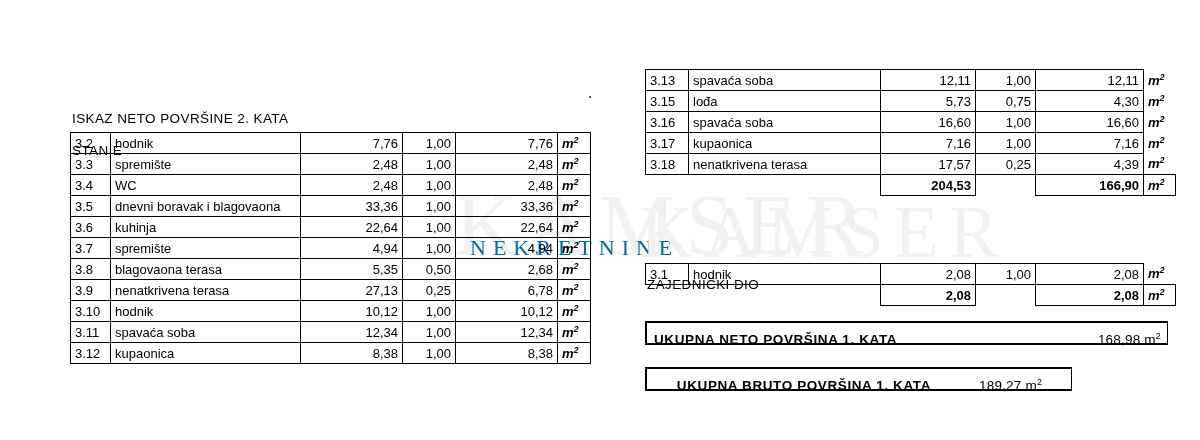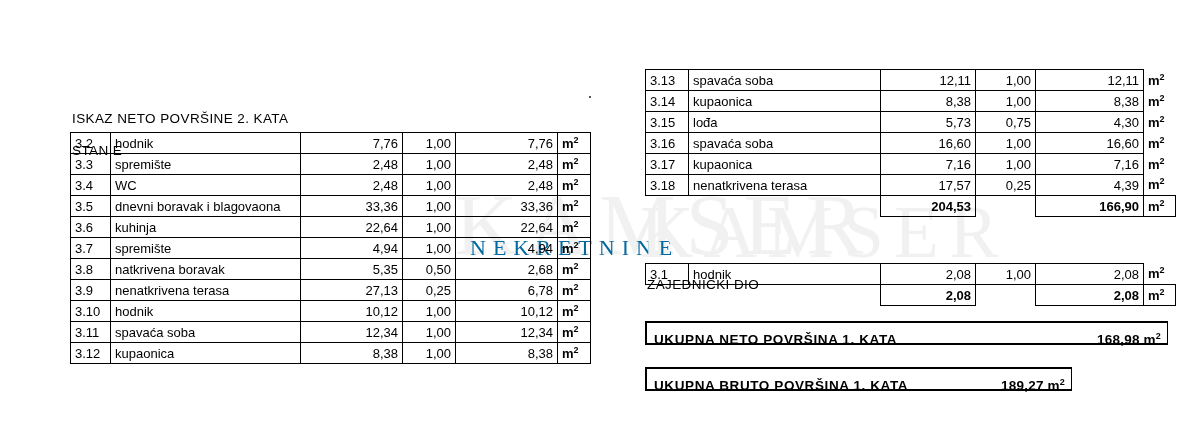--- a/index.html
+++ b/index.html
@@ -63,21 +63,21 @@
     vertical-align: middle;
     white-space: nowrap;
     overflow: hidden;
     background: transparent;
   }
   .c-idx   { text-align: left;  }
   .c-name  { text-align: left;  }
   .c-num   { text-align: right; }
   .c-fac   { text-align: right; }
   .c-res   { text-align: right; padding-right: 3px; }
-  .c-unit  { text-align: left;  font-weight: bold; padding-left: 2px; }
+  .c-unit  { text-align: left;  font-weight: bold; padding-left: 2px; font-style: italic; }
 
   
   .spacer {
     border: none !important;
     background: transparent;
   }
   .no-border { border: none !important; }
 
   .bold { font-weight: bold; }
 
@@ -99,21 +99,21 @@
     align-items: center;
     justify-content: space-between;
     font-size: 13.5px;
     font-weight: bold;
     letter-spacing: 0.6px;
     padding: 12px 6px 0 7px;
     z-index: 2;
     background: transparent;
   }
   .sumbar .sb-value {
-    font-weight: bold;
+    font-weight: normal;
     letter-spacing: 0.2px;
     margin-left: 48px;
   }
 
   .dot {
     position: absolute;
     width: 2px;
     height: 2px;
     background: #555;
     z-index: 2;
@@ -185,21 +185,21 @@
     <tr>
       <td class="c-idx">3.7</td>
       <td class="c-name">spremište</td>
       <td class="c-num">4,94</td>
       <td class="c-fac">1,00</td>
       <td class="c-res">4,94</td>
       <td class="c-unit unit"><span>m</span><sup>2</sup></td>
     </tr>
     <tr>
       <td class="c-idx">3.8</td>
-      <td class="c-name">natkrivena boravak</td>
+      <td class="c-name">blagovaona terasa</td>
       <td class="c-num">5,35</td>
       <td class="c-fac">0,50</td>
       <td class="c-res">2,68</td>
       <td class="c-unit unit"><span>m</span><sup>2</sup></td>
     </tr>
     <tr>
       <td class="c-idx">3.9</td>
       <td class="c-name">nenatkrivena terasa</td>
       <td class="c-num">27,13</td>
       <td class="c-fac">0,25</td>
@@ -245,28 +245,20 @@
   <tbody>
     <tr>
       <td class="c-idx">3.13</td>
       <td class="c-name">spavaća soba</td>
       <td class="c-num">12,11</td>
       <td class="c-fac">1,00</td>
       <td class="c-res">12,11</td>
       <td class="c-unit unit no-border"><span>m</span><sup>2</sup></td>
     </tr>
     <tr>
-      <td class="c-idx">3.14</td>
-      <td class="c-name">kupaonica</td>
-      <td class="c-num">8,38</td>
-      <td class="c-fac">1,00</td>
-      <td class="c-res">8,38</td>
-      <td class="c-unit unit no-border"><span>m</span><sup>2</sup></td>
-    </tr>
-    <tr>
       <td class="c-idx">3.15</td>
       <td class="c-name">lođa</td>
       <td class="c-num">5,73</td>
       <td class="c-fac">0,75</td>
       <td class="c-res">4,30</td>
       <td class="c-unit unit no-border"><span>m</span><sup>2</sup></td>
     </tr>
     <tr>
       <td class="c-idx">3.16</td>
       <td class="c-name">spavaća soba</td>
@@ -329,16 +321,16 @@
       <td class="c-unit unit"><span>m</span><sup>2</sup></td>
     </tr>
   </tbody>
 </table>
 
 <div class="sumbar" style="left:645px; top:321px; width:523px; height:24px;">
   <span>UKUPNA NETO POVRŠINA 1. KATA</span>
   <span class="sb-value unit"><span>168,98</span> <span>m</span><sup>2</sup></span>
 </div>
 
-<div class="sumbar" style="left:645px; top:367px; width:427px; height:24px;">
+<div class="sumbar" style="left:645px; top:367px; width:427px; height:24px;justify-content:center;">
   <span>UKUPNA BRUTO POVRŠINA 1. KATA</span>
   <span class="sb-value unit"><span>189,27</span> <span>m</span><sup>2</sup></span>
 </div>
 
 </body></html>

